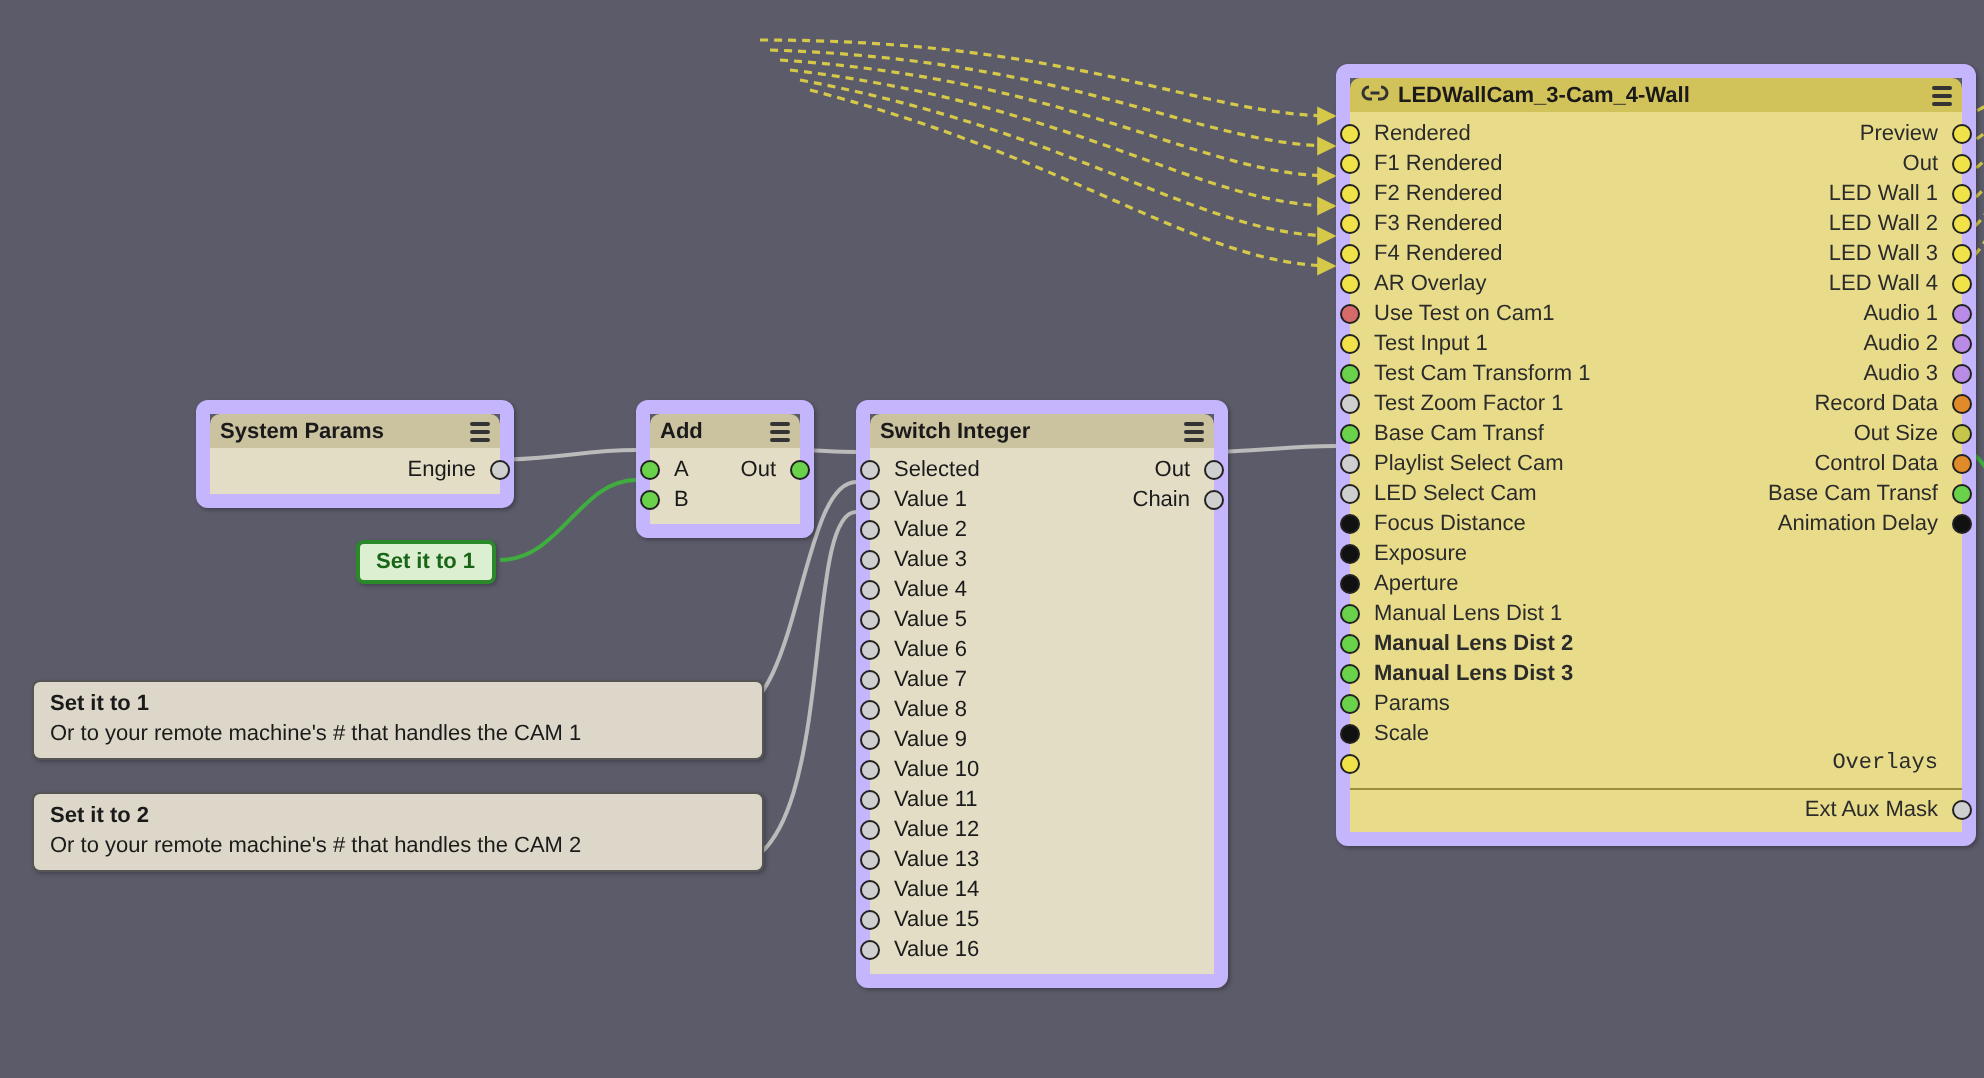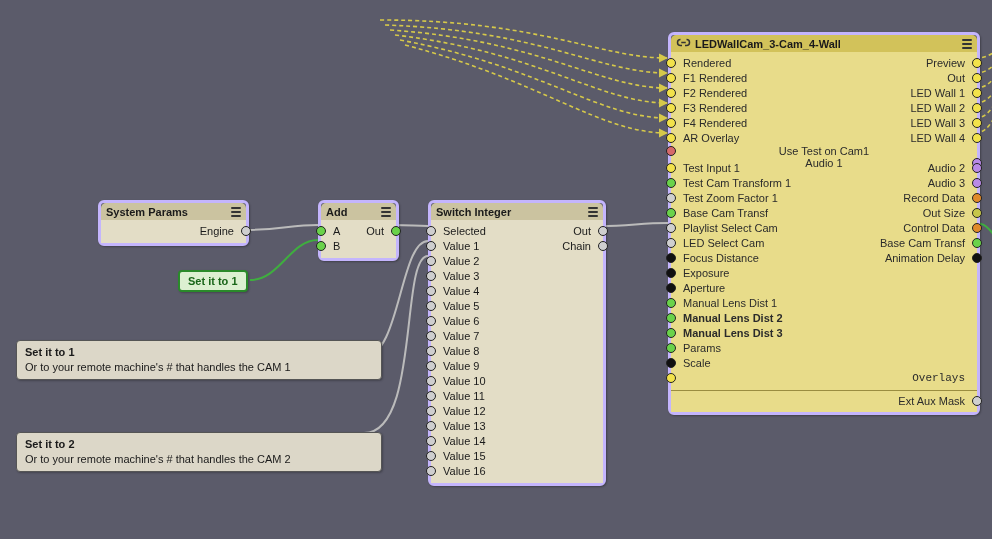--- a/index.html
+++ b/index.html
@@ -1,17 +1,17 @@
 <!DOCTYPE html>
 <html><head>
 <meta charset="utf-8">
 <style>
   html,body{margin:0;padding:0;width:992px;height:539px;background:#5b5b6a;font-family:Tahoma,Verdana,sans-serif;font-size:11px;color:#1a1a1a;overflow:hidden}
   svg.wires{position:absolute;left:0;top:0;pointer-events:none}
-  .node{position:absolute;border:3px solid #c4b5fd;border-radius:6px;box-shadow:1px 1px 2px rgba(0,0,0,.3)}
+  .node{position:absolute;border:7px solid #c4b5fd;border-radius:6px;box-shadow:1px 1px 2px rgba(0,0,0,.3)}
   .head{display:flex;align-items:center;justify-content:space-between;height:17px;padding:0 5px;font-weight:bold;border-top-left-radius:5px;border-top-right-radius:5px}
   .head .burger{width:10px;height:10px;display:flex;flex-direction:column;justify-content:space-between}
   .head .burger span{display:block;height:2px;background:#333;border-radius:1px}
   .body{padding:3px 0 5px 0}
   .row{display:flex;align-items:center;height:15px;position:relative;padding:0 6px}
   .row.right{justify-content:flex-end}
   .port{width:10px;height:10px;border-radius:50%;border:1px solid #222;box-sizing:border-box;position:absolute}
   .port.L{left:-5px}
   .port.R{right:-5px}
   .lbl{margin:0 6px;white-space:nowrap}
@@ -69,21 +69,21 @@
   </g>
 
   <path d="M975 223 C992 223 992 240 1010 250" stroke="#3fae3f" stroke-width="2" fill="none"></path>
 </svg>
 
 <div class="noteG" style="left:178px;top:270px"><span>Set it to 1</span></div>
 <div class="note" style="left:16px;top:340px;width:348px">
   <b>Set it to 1</b><br>
   <span>Or to your remote machine's # that handles the CAM 1</span>
 </div>
-<div class="note" style="left:16px;top:432px;width:348px">
+<div class="note" style="left:16px;top:396px;width:348px">
   <b>Set it to 2</b><br>
   <span>Or to your remote machine's # that handles the CAM 2</span>
 </div>
 
 <div class="node n-tan" style="left:98px;top:200px;width:145px">
   <div class="head">
     <span>System Params</span>
     <span class="burger">
         <span></span>
         <span></span>
@@ -276,21 +276,21 @@
       <div class="row" style="justify-content: space-between;">
         <span style="display: flex; align-items: center;">
           <span class="port L c-yellow"></span>
           <span class="lbl">AR Overlay</span>
         </span>
         <span style="display: flex; align-items: center;">
           <span class="lbl">LED Wall 4</span>
           <span class="port R c-yellow"></span>
         </span>
       </div>
-      <div class="row" style="justify-content: space-between; flex-direction: column;">
+      <div class="row" style="justify-content: space-between;">
         <span style="display: flex; align-items: center;">
           <span class="port L c-red"></span>
           <span class="lbl">Use Test on Cam1</span>
         </span>
         <span style="display: flex; align-items: center;">
           <span class="lbl">Audio 1</span>
           <span class="port R c-purple"></span>
         </span>
       </div>
       <div class="row" style="justify-content: space-between;">

